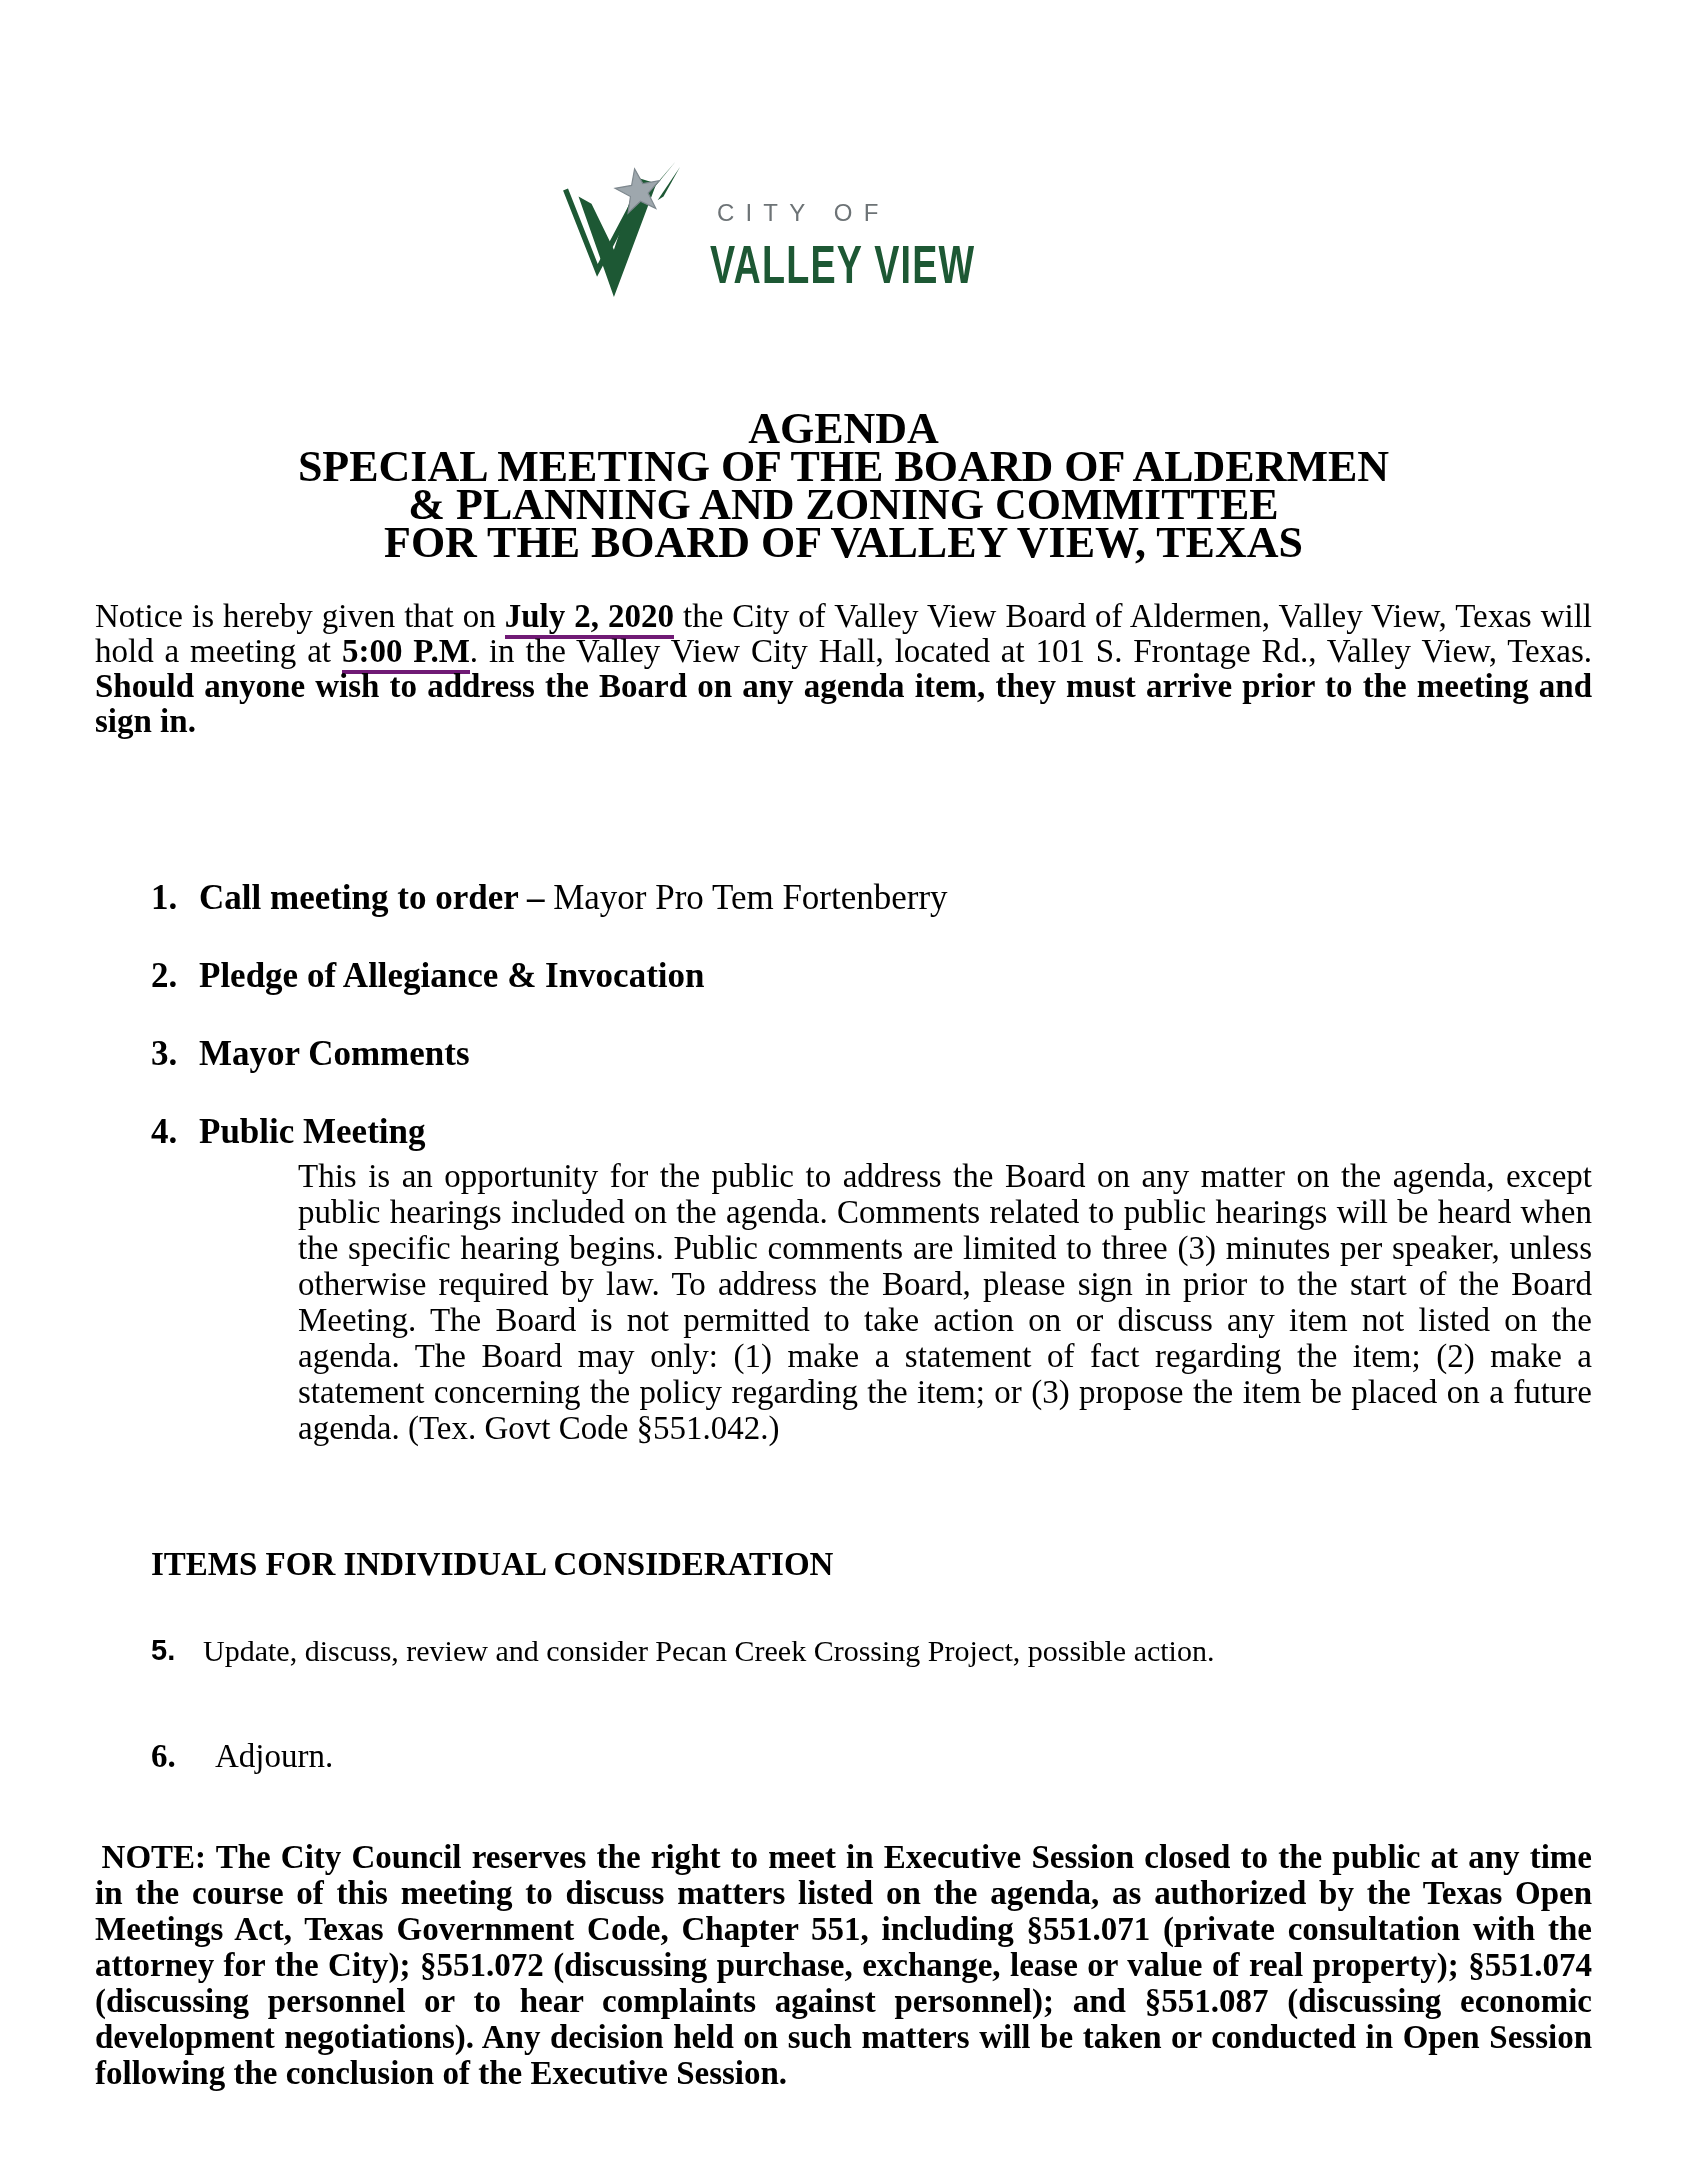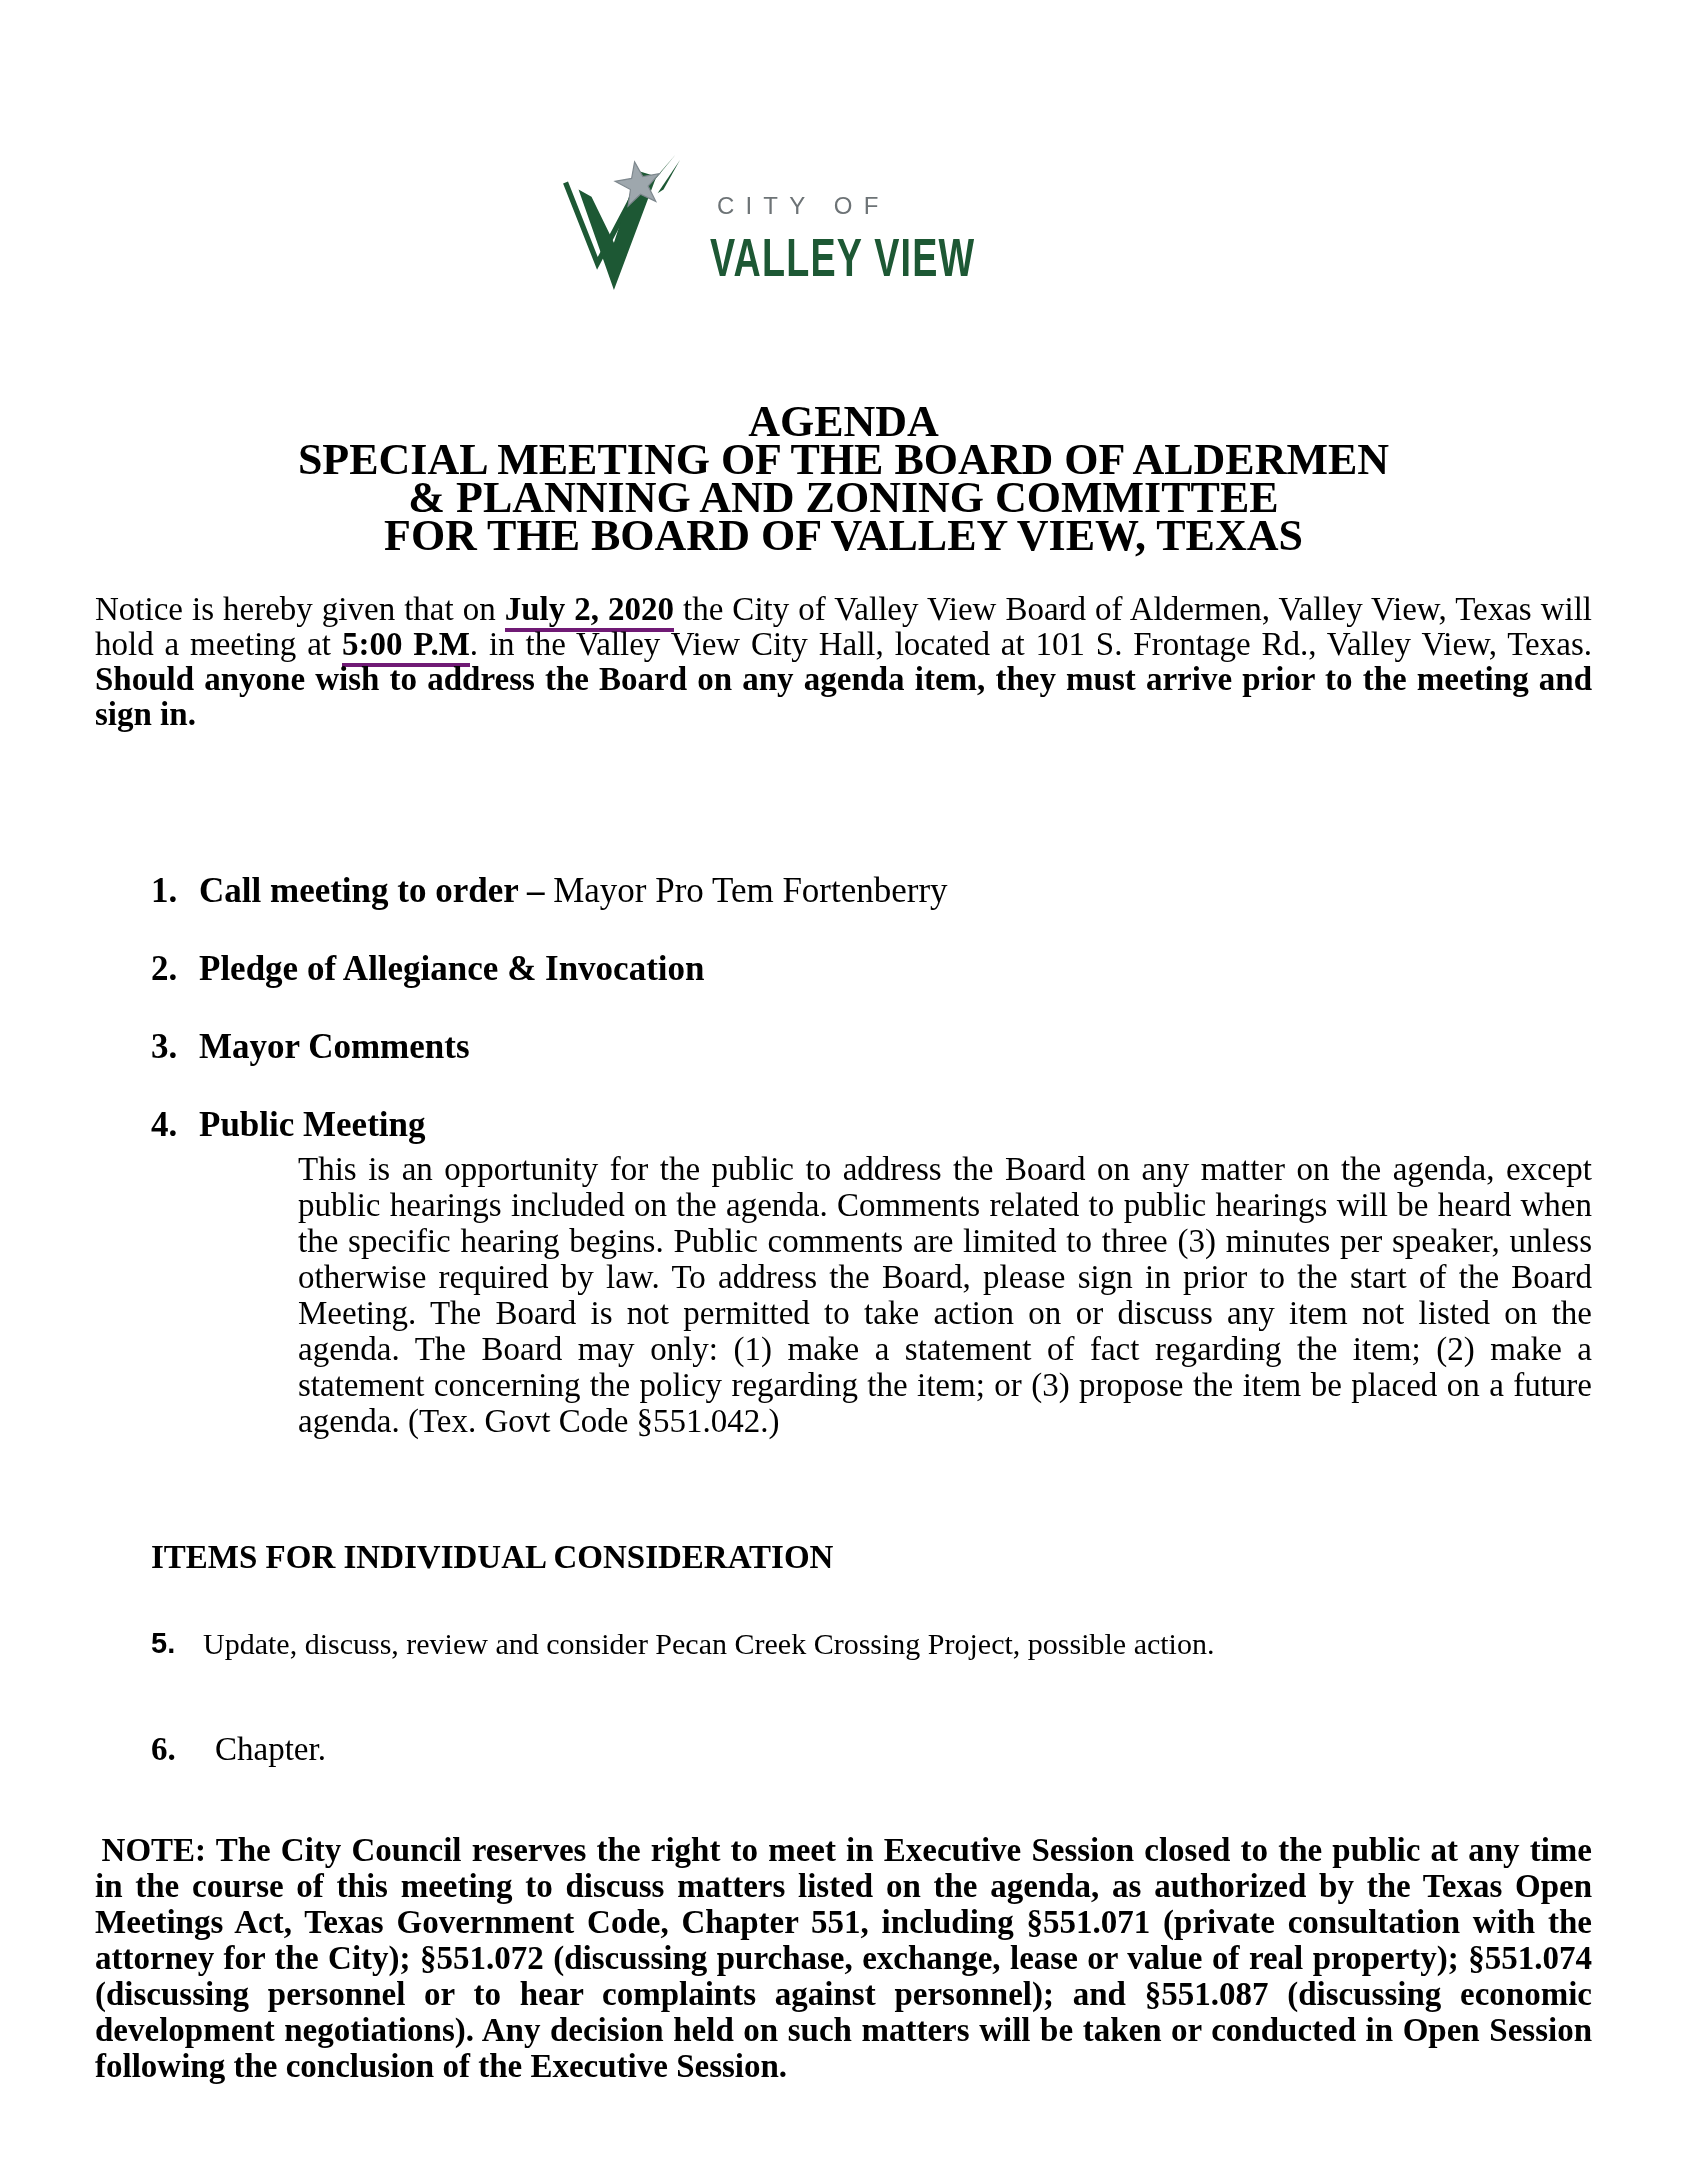--- a/index.html
+++ b/index.html
@@ -11,21 +11,21 @@
     width: 1687px;
     height: 2183px;
     font-family: "Liberation Serif", "DejaVu Serif", serif;
     color: #000000;
     font-size: 33px;
     -webkit-font-smoothing: antialiased;
   }
   .page {
     width: 1687px;
     height: 2183px;
-    padding: 0 95px;
+    padding: 7px 95px;
     box-sizing: border-box;
     overflow: hidden;
   }
   
   .logo-row {
     margin-top: 154px;
     height: 144px;
     display: flex;
     justify-content: center;
     align-items: flex-start;
@@ -189,21 +189,21 @@
       <div class="item4-para">This is an opportunity for the public to address the Board on any matter on the agenda, except public hearings included on the agenda.  Comments related to public hearings will be heard when the specific hearing begins.  Public comments are limited to three (3) minutes per speaker, unless otherwise required by law.  To address the Board, please sign in prior to the start of the Board Meeting.  The Board is not permitted to take action on or discuss any item not listed on the agenda.  The Board may only: (1) make a statement of fact regarding the item; (2) make a statement concerning the policy regarding the item; or (3) propose the item be placed on a future agenda.  (Tex. Govt Code §551.042.)</div>
     </div>
 
     <div class="section-header">ITEMS FOR INDIVIDUAL CONSIDERATION</div>
 
     <div class="agenda-item item5">
       <span class="num">5.</span><span class="regular">Update, discuss, review and consider Pecan Creek Crossing Project, possible action.</span>
     </div>
 
     <div class="agenda-item item6">
-      <span class="num">6.</span><span class="regular">Chapter.</span>
+      <span class="num">6.</span><span class="regular">Adjourn.</span>
     </div>
 
   </div>
 
   <p class="note">NOTE: The City Council reserves the right to meet in Executive Session closed to the public at any time in the course of this meeting to discuss matters listed on the agenda, as authorized by the Texas Open Meetings Act, Texas Government Code, Chapter 551, including §551.071 (private consultation with the attorney for the City); §551.072 (discussing purchase, exchange, lease or value of real property); §551.074 (discussing personnel or to hear complaints against personnel); and §551.087 (discussing economic development negotiations). Any decision held on such matters will be taken or conducted in Open Session following the conclusion of the Executive Session.</p>
 
 </div>
 
 
 </body></html>

